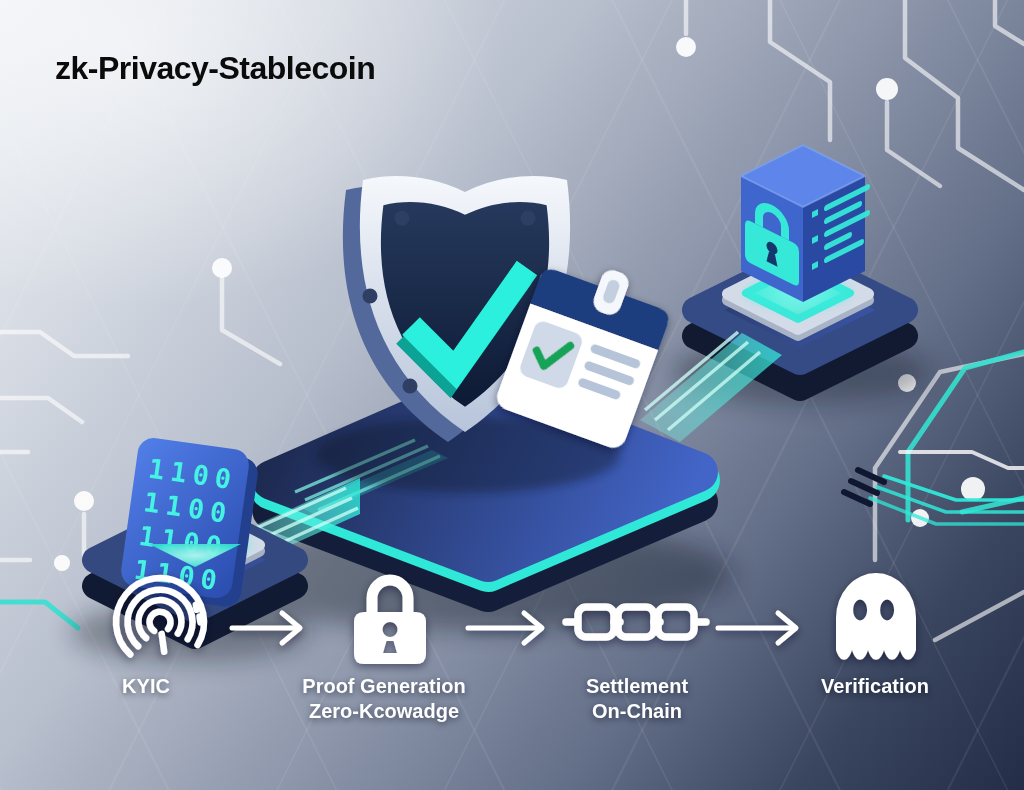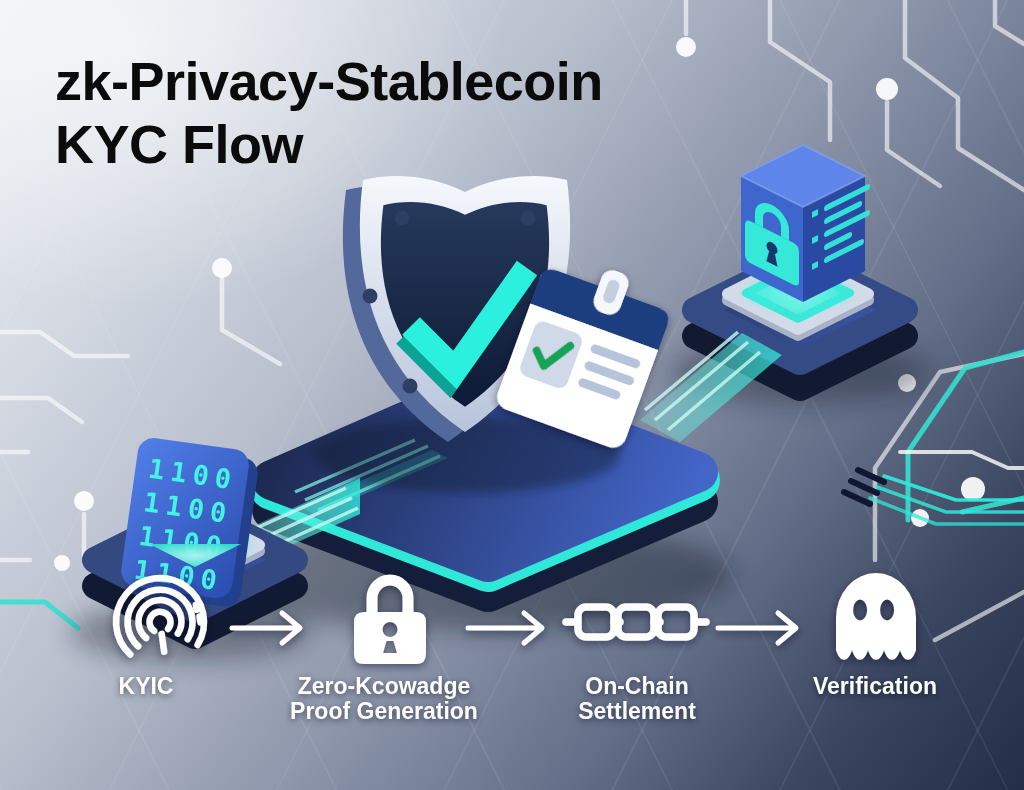--- a/index.html
+++ b/index.html
@@ -7,40 +7,39 @@
     width:1024px;height:790px;position:relative;overflow:hidden;
     font-family:"Liberation Sans",sans-serif;
     background:linear-gradient(128deg,#eef1f5 0%,#d8dde5 16%,#b8bfcd 36%,#8f98ac 54%,#636e88 72%,#3a455f 86%,#232d48 100%);
   }
   .glow{position:absolute;inset:0;background:radial-gradient(620px 420px at 12% 6%,rgba(255,255,255,.55),transparent 62%);pointer-events:none;}
   .grid{position:absolute;inset:0;pointer-events:none;opacity:.55;
     background-image:
       repeating-linear-gradient(63.43deg, rgba(255,255,255,.12) 0 2px, transparent 2px 150px),
       repeating-linear-gradient(116.57deg, rgba(255,255,255,.12) 0 2px, transparent 2px 150px);}
   .title{position:absolute;left:55px;top:50px;color:#0b0b0c;font-weight:700;
-    font-size:54px;line-height:1.17;letter-spacing:-.5px;}
+    font-size:32px;line-height:1.17;letter-spacing:-.5px;}
   .title span{display:block;}
   svg.scene{position:absolute;left:0;top:0;}
-  .step-label{position:absolute;top:674px;color:#ffffff;font-weight:700;font-size:23px;
+  .step-label{position:absolute;top:674px;color:#ffffff;font-weight:700;font-size:20px;
     line-height:25px;text-align:center;text-shadow:0 2px 6px rgba(8,14,30,.55);}
   .step-label span{display:block;}
   .sl1{left:28px;width:236px;}
   .sl2{left:260px;width:248px;}
   .sl3{left:518px;width:238px;}
   .sl4{left:746px;width:258px;}
 </style>
 </head>
 <body>
 
 <div class="glow"></div>
 <div class="grid"></div>
 
 <div class="title">
   <span>zk-Privacy-Stablecoin</span>
-  <span>KYC Flow</span>
 </div>
 
 <svg class="scene" width="1024" height="790" viewBox="0 0 1024 790">
   <defs>
     <linearGradient id="gPlat" gradientUnits="userSpaceOnUse" x1="300" y1="398" x2="660" y2="565">
       <stop offset="0" stop-color="#1d2a51"></stop>
         <stop offset="1" stop-color="#4365c8"></stop>
     </linearGradient>
     <linearGradient id="gBaseL" gradientUnits="userSpaceOnUse" x1="110" y1="515" x2="280" y2="610">
       <stop offset="0" stop-color="#26345e"></stop>
@@ -277,22 +276,22 @@
          C864,663 856,663 852,650 C848,663 840,663 836,650 Z
          M860,599.5 a7,10.5 0 1 0 0.2,0 Z
          M887,599.5 a7,10.5 0 1 0 0.2,0 Z"></path>
   </g>
 </svg>
 
 <div class="step-label sl1">
   <span>KYIC</span>
 </div>
 <div class="step-label sl2">
+  <span>Proof Generation</span>
   <span>Zero-Kcowadge</span>
-  <span>Proof Generation</span>
 </div>
 <div class="step-label sl3">
+  <span>Settlement</span>
   <span>On-Chain</span>
-  <span>Settlement</span>
 </div>
 <div class="step-label sl4">
   <span>Verification</span>
 </div>
 
 </body></html>

